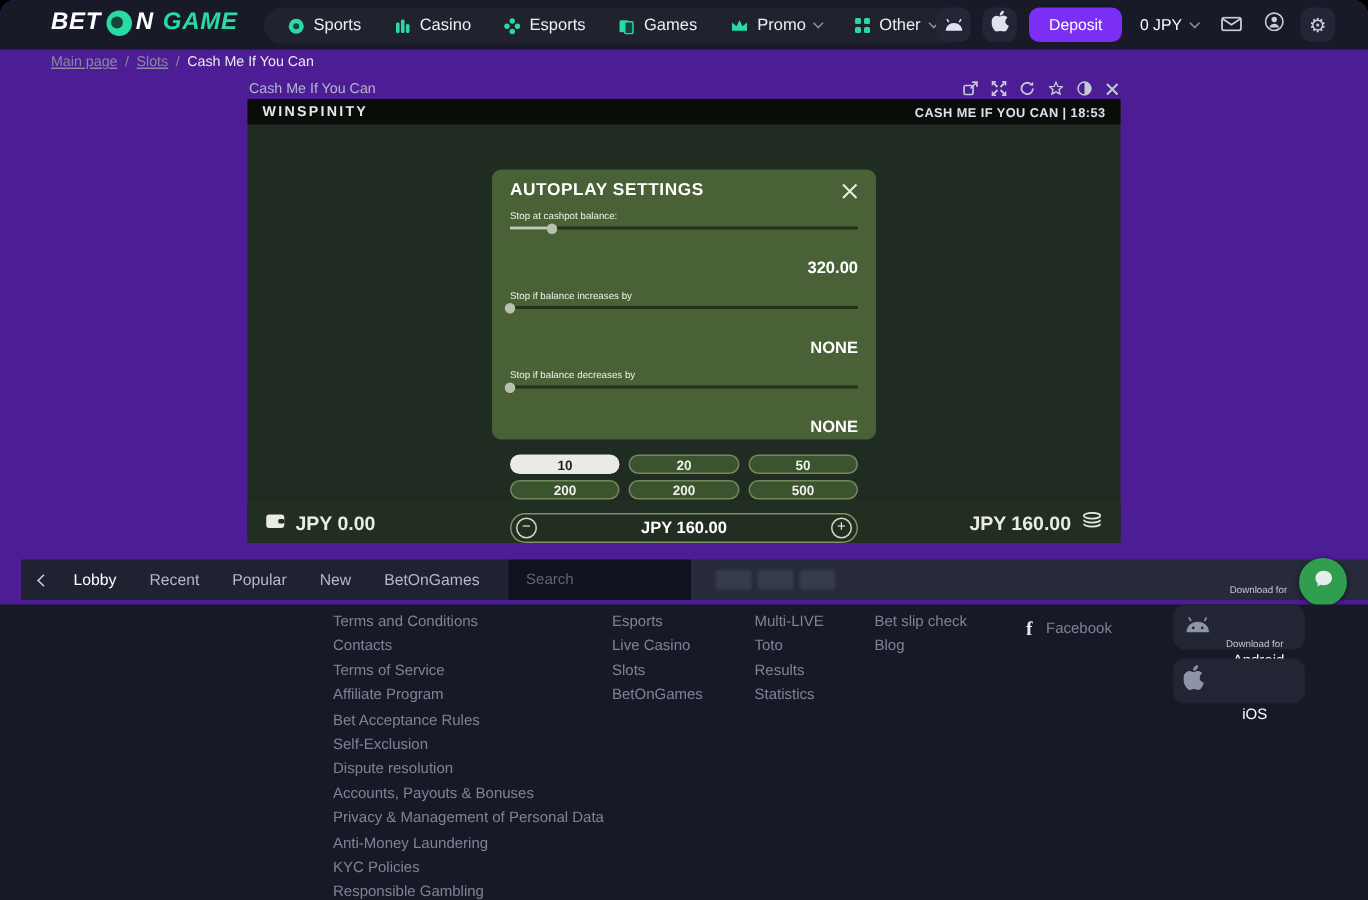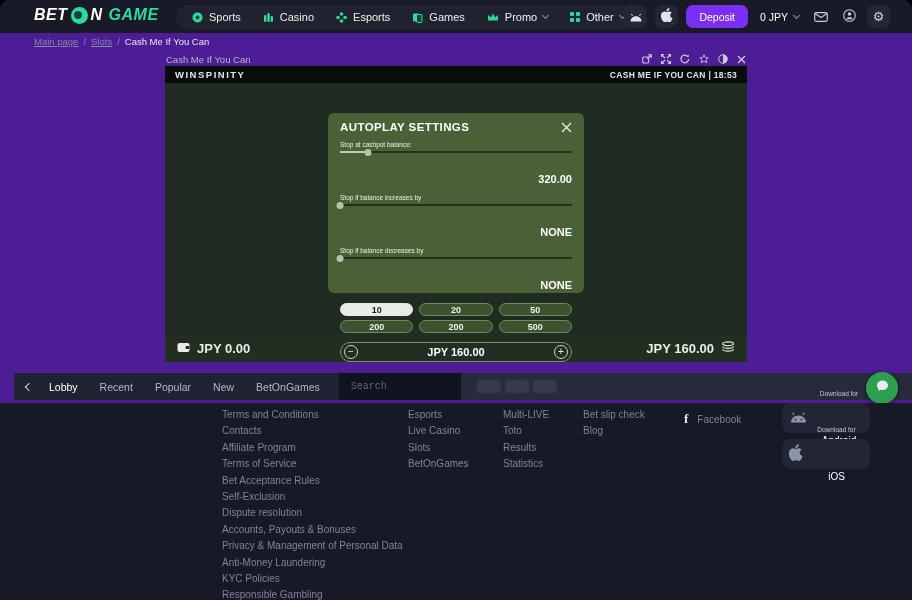--- a/index.html
+++ b/index.html
@@ -82,21 +82,21 @@
 
   
   .bottombar { margin-top:11px; height:27px; display:flex; }
   .tabs { background:#1e2231; display:flex; align-items:center; padding:0 8px 0 12px;margin-left:14px; }
   .backchev { width:6px; height:6px; border-left:1.6px solid #cfd3e0; border-bottom:1.6px solid #cfd3e0;
               transform:rotate(45deg); margin-right:6px; cursor:pointer; }
   .tab { font-size:10.5px; color:#b4b8c7; padding:0 11px; cursor:pointer; white-space:nowrap; }
   .tab.active { color:#fff; }
   .searchbox { width:122px; background:#10131d; display:flex; align-items:center; }
   .searchbox input { background:transparent; border:none; outline:none; color:#aeb3c4; font-size:10px;
-                     padding-left:12px; width:100%; font-family:Liberation Mono, monospace; }
+                     padding-left:12px; width:100%; font-family:Liberation Sans, sans-serif; }
   .searchbox input::placeholder { color:#5f6579; }
   .barrest { flex:1; background:#262a3a; position:relative; }
   .thumb { position:absolute; top:7px; width:24px; height:13px; border-radius:2px; background:#3a4054;
            filter:blur(1px); opacity:.8; cursor:pointer; }
   .chatbtn { position:absolute; right:14px; top:-1px; width:32px; height:32px; border-radius:50%;
              background:#2f9e4e; display:flex; align-items:center; justify-content:center; cursor:pointer;
              box-shadow:0 1px 4px rgba(0,0,0,.5); }
 
   
   .footer { margin-top:3px; height:197px; background:#171927; position:relative; }
@@ -383,22 +383,22 @@
             </svg></span>
       </div>
     </div>
   </div>
 
   <footer class="footer">
     <div class="fcol fcol1">
 
     <a class="flink">Terms and Conditions</a>
         <a class="flink">Contacts</a>
+        <a class="flink">Terms of Service</a>
         <a class="flink">Affiliate Program</a>
-        <a class="flink">Terms of Service</a>
         <a class="flink">Bet Acceptance Rules</a>
         <a class="flink">Self-Exclusion</a>
         <a class="flink">Dispute resolution</a>
         <a class="flink">Accounts, Payouts &amp; Bonuses</a>
         <a class="flink">Privacy &amp; Management of Personal Data</a>
         <a class="flink">Anti-Money Laundering</a>
         <a class="flink">KYC Policies</a>
         <a class="flink">Responsible Gambling</a>
       </div>
     <div class="fcol fcol2">

